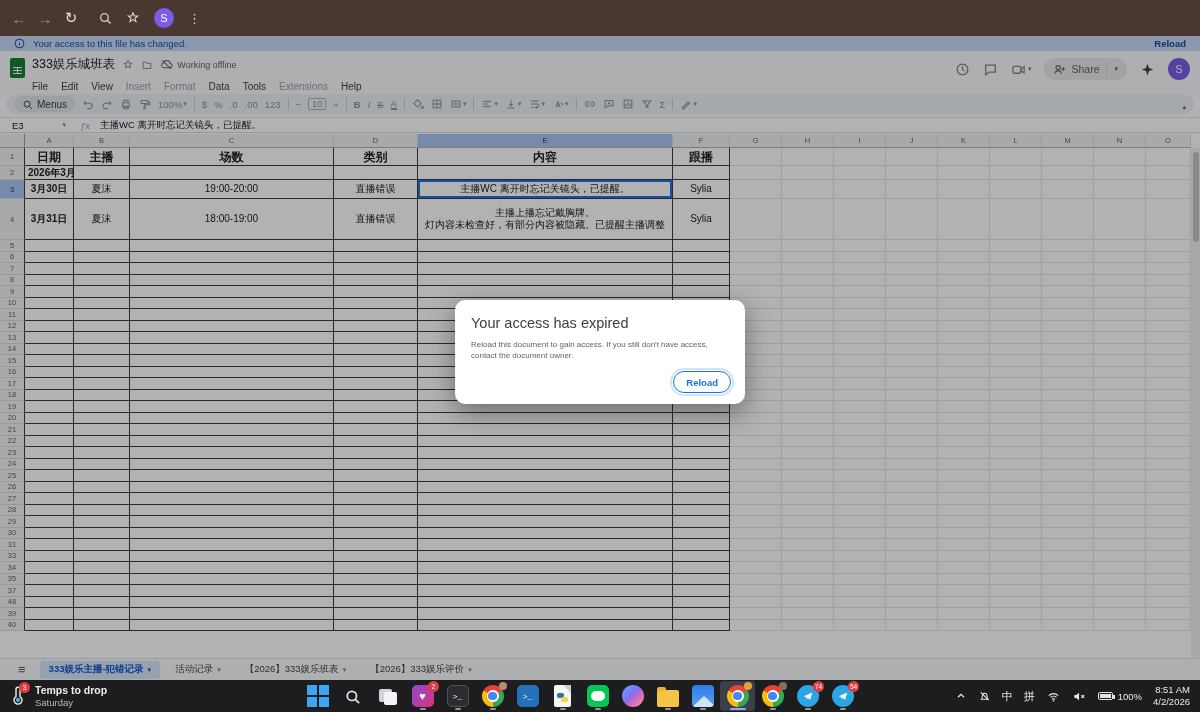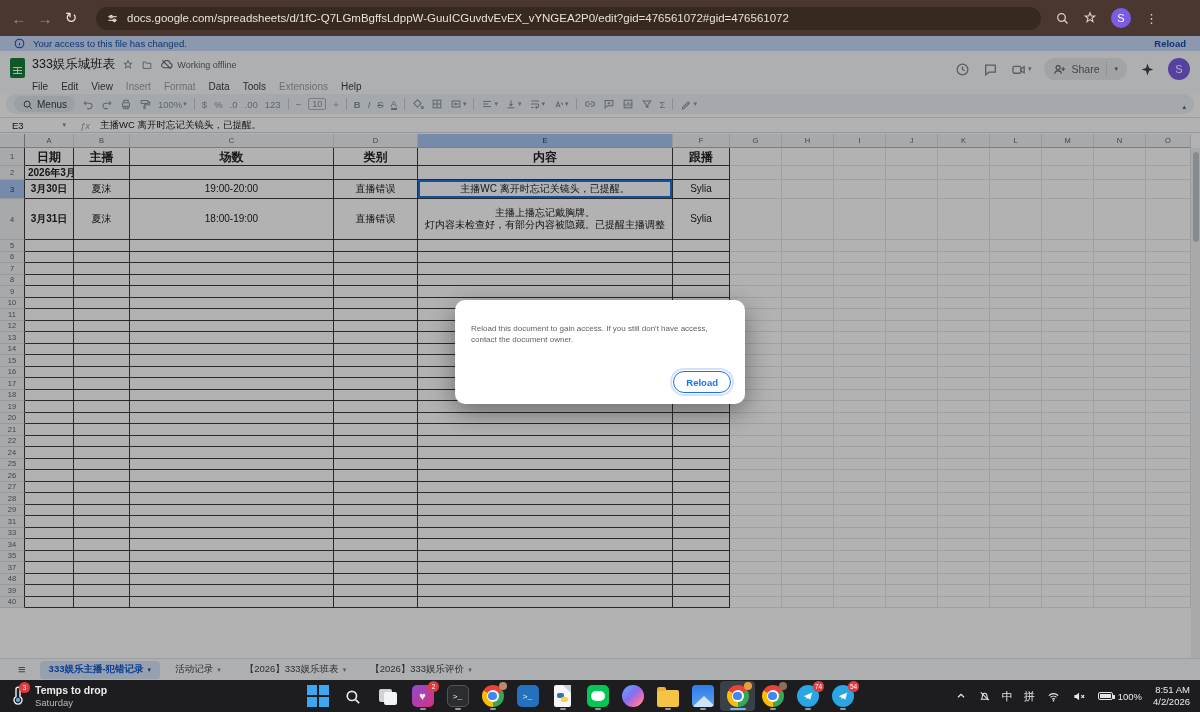--- a/index.html
+++ b/index.html
@@ -182,29 +182,20 @@
 </head>
 <body>
 
 <div class="screen">
 
   <div class="browser-bar">
     <div style="width:6px"></div>
     <div class="nav-btn">←</div>
     <div class="nav-btn">→</div>
     <div class="nav-btn lit">↻</div>
-    <div class="url-pill">
-      <svg class="ic" width="13" height="13" viewBox="0 0 14 14" fill="none" stroke="#d9cec6" stroke-width="1.3">
-          <line x1="2.5" y1="5" x2="11.5" y2="5"></line>
-          <circle cx="5.5" cy="5" r="1.4"></circle>
-          <line x1="2.5" y1="9" x2="11.5" y2="9"></line>
-          <circle cx="9" cy="9" r="1.4"></circle>
-        </svg>
-      <span class="url-text">docs.google.com/spreadsheets/d/1fC-Q7LGmBgffsLdppW-GuuICGuvdvEvEX_vYNGEA2P0/edit?gid=476561072#gid=476561072</span>
-    </div>
     <div class="brw-right">
       <svg class="ic brw-ic" width="14" height="14" viewBox="0 0 14 14" fill="none" stroke="currentColor" stroke-width="1.3">
           <circle cx="6.5" cy="6.5" r="3.8"></circle>
           <line x1="9.3" y1="9.3" x2="12.5" y2="12.5"></line>
         </svg>
       <svg class="ic brw-ic" width="14" height="14" viewBox="0 0 14 14" fill="none" stroke="currentColor" stroke-width="1.1">
           <path d="M7 1.8 8.3 5h3.4L9 7.2l1 3.4L7 8.6 4 10.6l1-3.4L2.3 5h3.4z"></path>
         </svg>
       <div class="avatar">S</div>
       <div class="kebab">⋮</div>
@@ -909,20 +900,38 @@
           <div class="g-cell light" style="width: 52px;"></div>
           <div class="g-cell light" style="width: 52px;"></div>
           <div class="g-cell light" style="width: 52px;"></div>
           <div class="g-cell light" style="width: 52px;"></div>
           <div class="g-cell light" style="width: 52px;"></div>
           <div class="g-cell light" style="width: 52px;"></div>
           <div class="g-cell light" style="width: 52px;"></div>
           <div class="g-cell light" style="width: 45px;"></div>
         </div>
         <div class="g-row" style="height: 11.5px;">
+          <div class="g-rn">23</div>
+          <div class="g-cell dark" style="width: 49px;"></div>
+          <div class="g-cell dark" style="width: 56px;"></div>
+          <div class="g-cell dark" style="width: 204px;"></div>
+          <div class="g-cell dark" style="width: 84px;"></div>
+          <div class="g-cell dark" style="width: 255px;"></div>
+          <div class="g-cell dark" style="width: 57px;"></div>
+          <div class="g-cell light" style="width: 52px;"></div>
+          <div class="g-cell light" style="width: 52px;"></div>
+          <div class="g-cell light" style="width: 52px;"></div>
+          <div class="g-cell light" style="width: 52px;"></div>
+          <div class="g-cell light" style="width: 52px;"></div>
+          <div class="g-cell light" style="width: 52px;"></div>
+          <div class="g-cell light" style="width: 52px;"></div>
+          <div class="g-cell light" style="width: 52px;"></div>
+          <div class="g-cell light" style="width: 45px;"></div>
+        </div>
+        <div class="g-row" style="height: 11.5px;">
           <div class="g-rn">24</div>
           <div class="g-cell dark" style="width: 49px;"></div>
           <div class="g-cell dark" style="width: 56px;"></div>
           <div class="g-cell dark" style="width: 204px;"></div>
           <div class="g-cell dark" style="width: 84px;"></div>
           <div class="g-cell dark" style="width: 255px;"></div>
           <div class="g-cell dark" style="width: 57px;"></div>
           <div class="g-cell light" style="width: 52px;"></div>
           <div class="g-cell light" style="width: 52px;"></div>
           <div class="g-cell light" style="width: 52px;"></div>
@@ -1000,20 +1009,38 @@
           <div class="g-cell light" style="width: 52px;"></div>
           <div class="g-cell light" style="width: 52px;"></div>
           <div class="g-cell light" style="width: 52px;"></div>
           <div class="g-cell light" style="width: 52px;"></div>
           <div class="g-cell light" style="width: 52px;"></div>
           <div class="g-cell light" style="width: 52px;"></div>
           <div class="g-cell light" style="width: 45px;"></div>
         </div>
         <div class="g-row" style="height: 11.5px;">
           <div class="g-rn">29</div>
+          <div class="g-cell dark" style="width: 49px;"></div>
+          <div class="g-cell dark" style="width: 56px;"></div>
+          <div class="g-cell dark" style="width: 204px;"></div>
+          <div class="g-cell dark" style="width: 84px;"></div>
+          <div class="g-cell dark" style="width: 255px;"></div>
+          <div class="g-cell dark" style="width: 57px;"></div>
+          <div class="g-cell light" style="width: 52px;"></div>
+          <div class="g-cell light" style="width: 52px;"></div>
+          <div class="g-cell light" style="width: 52px;"></div>
+          <div class="g-cell light" style="width: 52px;"></div>
+          <div class="g-cell light" style="width: 52px;"></div>
+          <div class="g-cell light" style="width: 52px;"></div>
+          <div class="g-cell light" style="width: 52px;"></div>
+          <div class="g-cell light" style="width: 52px;"></div>
+          <div class="g-cell light" style="width: 45px;"></div>
+        </div>
+        <div class="g-row" style="height: 11.5px;">
+          <div class="g-rn">30</div>
           <div class="g-cell dark" style="width: 49px;"></div>
           <div class="g-cell dark" style="width: 56px;"></div>
           <div class="g-cell dark" style="width: 204px;"></div>
           <div class="g-cell dark" style="width: 84px;"></div>
           <div class="g-cell dark" style="width: 255px;"></div>
           <div class="g-cell dark" style="width: 57px;"></div>
           <div class="g-cell light" style="width: 52px;"></div>
           <div class="g-cell light" style="width: 52px;"></div>
           <div class="g-cell light" style="width: 52px;"></div>
           <div class="g-cell light" style="width: 52px;"></div>
@@ -1187,20 +1214,21 @@
           <span class="sheet-tab">
             <span>【2026】333娱乐评价</span>
             <span class="caret">▾</span>
           </span>
         </span>
     </div>
 
     <div class="dim"></div>
 
     <div class="dialog">
+      <div class="dlg-title">Your access has expired</div>
       <div class="dlg-body">Reload this document to gain access. If you still don't have access, contact the document owner.</div>
       <button class="dlg-btn">Reload</button>
     </div>
   </div>
 
   <div class="taskbar">
     <div class="weather">
       <div class="thermo">
         <svg class="ic" width="20" height="24" viewBox="0 0 15 15" fill="none" stroke="#e8e8e8" stroke-width="1.1">
             <path d="M6 2.5a1.5 1.5 0 0 1 3 0V8a3 3 0 1 1-3 0z"></path>

